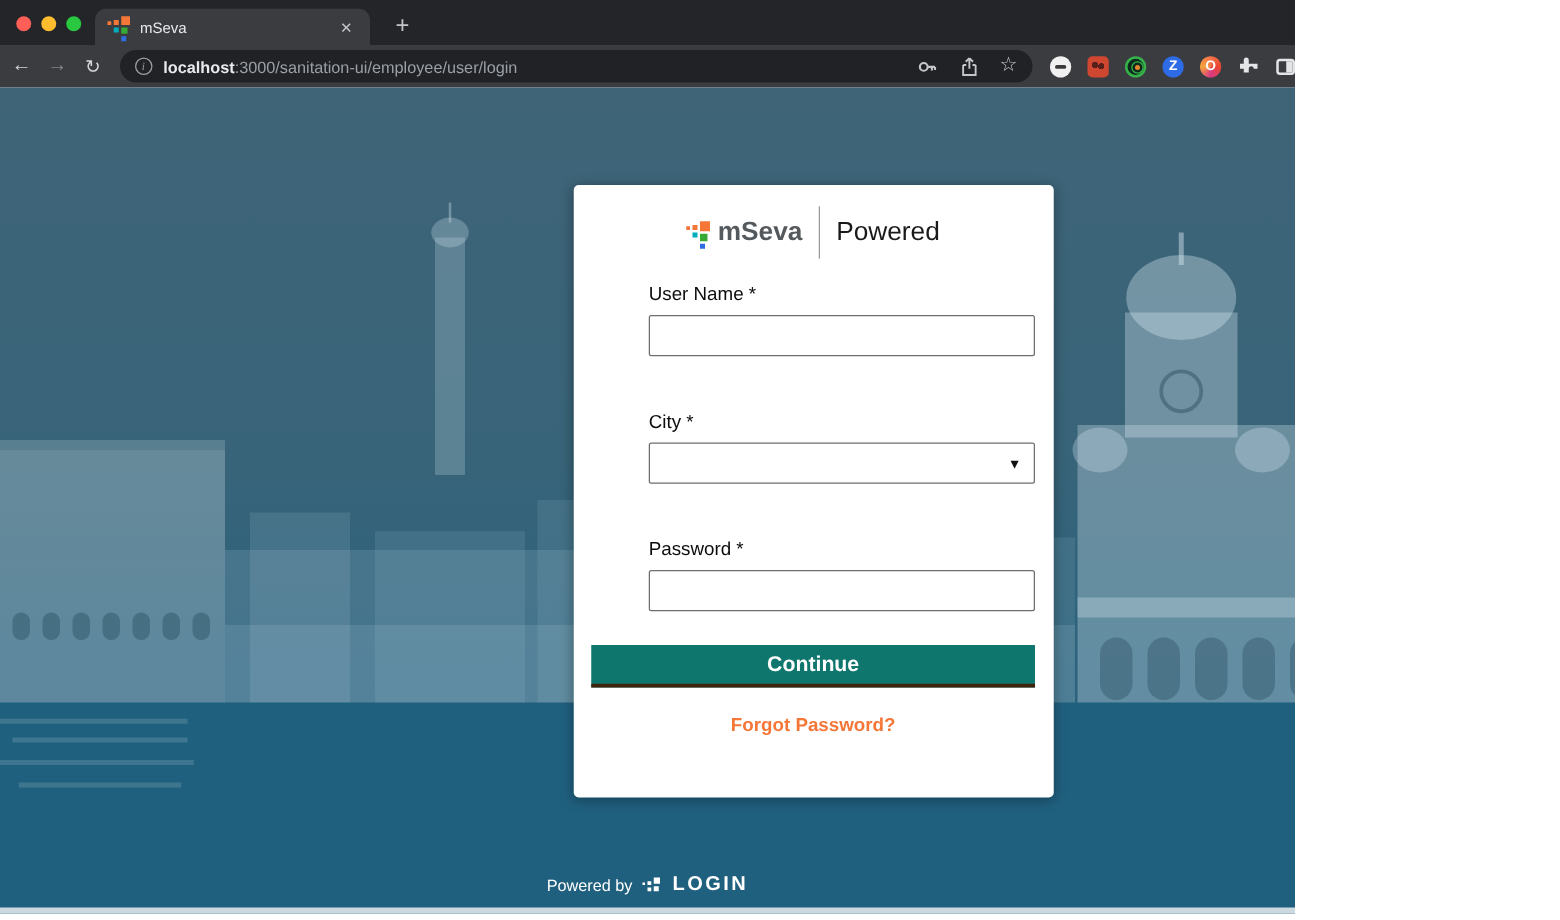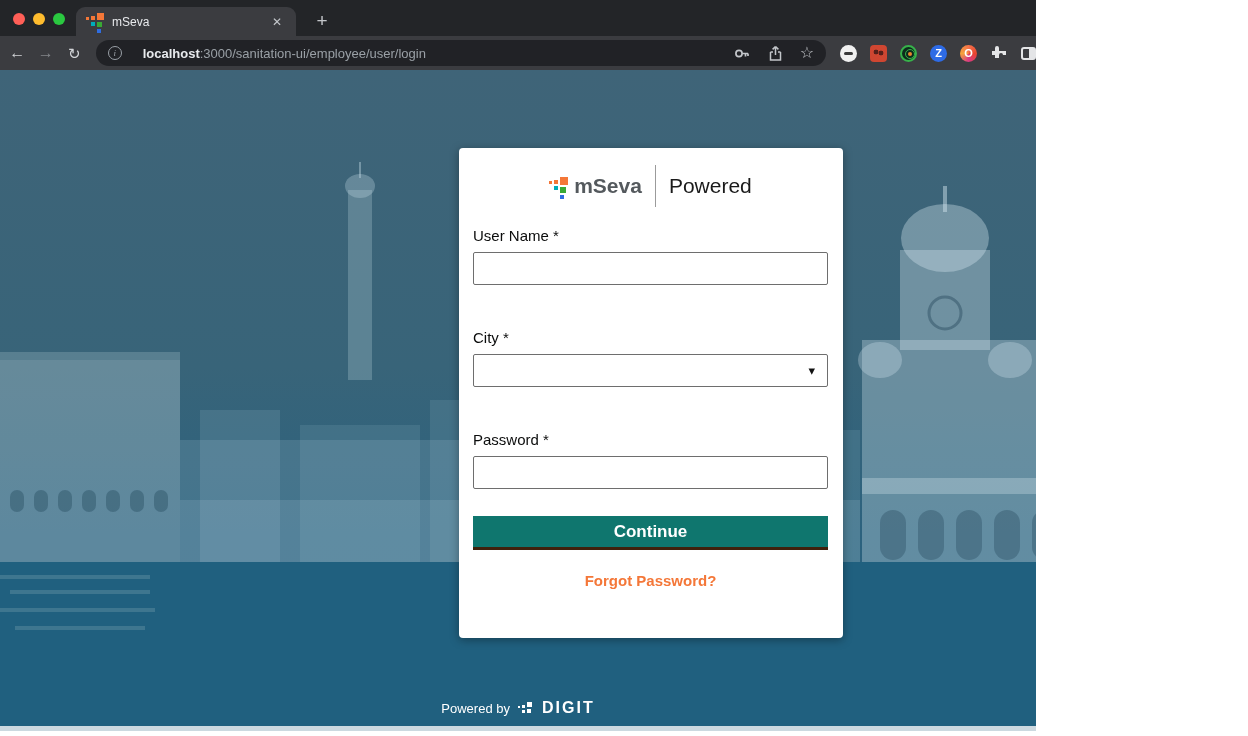--- a/index.html
+++ b/index.html
@@ -28,21 +28,21 @@
   .toolbar { position:absolute; top:36px; left:0; width:100%; height:34px; background:#3b3c40;
              display:flex; align-items:center; }
   .navbtn { width:24px; text-align:center; font-size:16px; line-height:1; }
   .nav-back { color:#d2d4d7; margin-left:8px; }
   .nav-fwd  { color:#84878b; margin-left:10px; }
   .nav-ref  { color:#d2d4d7; margin-left:10px; font-size:15px; }
   .urlpill { margin-left:12px; height:26px; width:938px; background:#212226; border-radius:14px;
              display:flex; align-items:center; padding:0 12px; }
   .info-icon { width:14px; height:14px; border:1.4px solid #9aa0a6; border-radius:50%;
                color:#9aa0a6; font-size:9px; line-height:12px; text-align:center; font-family:"Liberation Serif",serif; font-style:italic; }
-  .url { margin-left:21px; font-size:13px; white-space:nowrap; }
+  .url { margin-left:9px; font-size:13px; white-space:nowrap; }
   .url .host { color:#e8eaed; font-weight:bold; }
   .url .rest { color:#9aa0a6; font-weight:normal; }
   .pill-right { margin-left:auto; display:flex; align-items:center; gap:17px; }
   .pill-right svg { display:block; }
   .star-glyph { color:#c3c6ca; font-size:16px; line-height:1; }
 
   .extrow { display:flex; align-items:center; gap:13px; margin-left:14px; }
   .ext { width:17px; height:17px; border-radius:50%; position:relative; flex:0 0 auto; }
   .ext-white { background:#f1f1f1; }
   .ext-white::after { content:""; position:absolute; left:4px; top:7px; width:9px; height:3px; background:#3a3a3a; border-radius:2px; }
@@ -66,21 +66,21 @@
 
   
   .card { position:absolute; left:459px; top:148px; width:384px; height:490px; background:#ffffff;
           border-radius:4px; box-shadow:0 2px 10px rgba(0,0,0,0.35); padding:0 15px 0 14px; }
   .logo-row { display:flex; align-items:center; justify-content:center; margin-top:16px; height:44px; }
   .brand-name { font-size:21px; font-weight:bold; color:#54595d; margin-left:5px; }
   .brand-divider { width:1px; height:42px; background:#9b9b9b; margin:0 13px; }
   .brand-region { font-size:21px; color:#1a1a1a; }
   .login-title { text-align:center; font-size:24px; font-weight:bold; color:#0b0c0c; margin-top:18px; letter-spacing:0.5px; }
 
-  .fgroup { margin-top:0; }
+  .fgroup { margin-top:0;margin-left:46px; }
   .flabel { font-size:15px; color:#0b0c0c; display:block; }
   .tinput { width:100%; height:33px; border:1px solid #6e6e6e; border-radius:2px; background:#fff;
             font-size:15px; padding:0 8px; outline:none; display:block; }
   .selectwrap { position:relative; }
   .caret { position:absolute; right:13px; top:9px; font-size:13px; color:#111; pointer-events:none; }
 
   .g1 { margin-top:19px; } .g1 .tinput { margin-top:8px; }
   .g2 { margin-top:44px; } .g2 .tinput { margin-top:8px; }
   .g3 { margin-top:44px; } .g3 .tinput { margin-top:8px; }
 
@@ -264,16 +264,16 @@
 
   <div class="footer">
     <span class="powered">Powered by</span>
     <span class="marklogo" style="width:14px;height:15px;">
       <i style="left:0;top:5px;width:2px;height:2px;background:#fff"></i>
       <i style="left:4px;top:4px;width:3px;height:3px;background:#fff"></i>
       <i style="left:9px;top:1px;width:5px;height:5px;background:#fff"></i>
       <i style="left:4px;top:9px;width:3px;height:3px;background:#fff"></i>
       <i style="left:9px;top:8px;width:4px;height:4px;background:#fff"></i>
     </span>
-    <span class="digit-text">DIGIT</span>
+    <span class="digit-text">LOGIN</span>
   </div>
 
 </div>
 
 </body></html>

